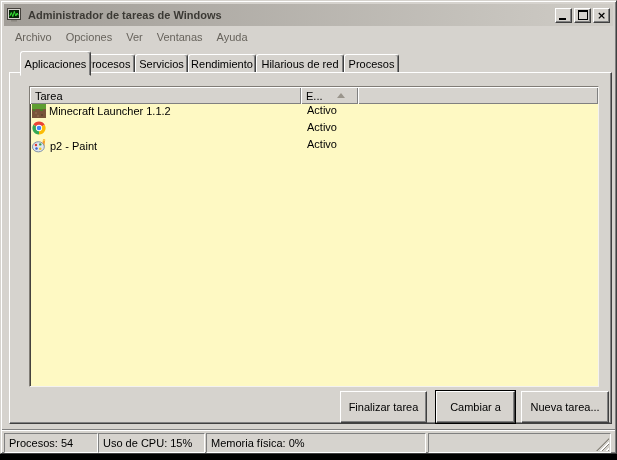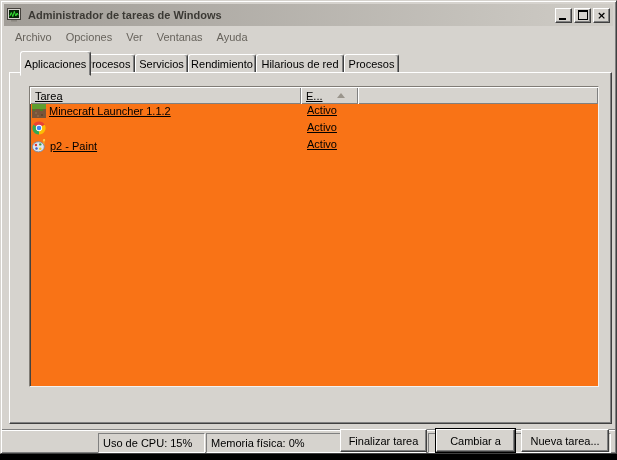--- a/index.html
+++ b/index.html
@@ -32,40 +32,40 @@
   .tab.active{top:50px;height:23px;z-index:4;}
   .t0{left:19px;width:69px;}
   .t1{left:79px;width:53px;}
   .t2{left:134px;width:51px;}
   .t3{left:187px;width:66px;}
   .t4{left:255px;width:86px;}
   .t5{left:343px;width:53px;}
   .tabpage{position:absolute;left:8px;top:71px;width:601px;height:350px;background:#d6d3ce;z-index:3;
            border:1px solid;border-color:#fff #404040 #404040 #fff;box-shadow:inset -1px -1px 0 #808080;}
   
-  .listview{position:absolute;left:28px;top:85px;width:568px;height:299px;background:#f97316;z-index:5;
+  .listview{position:absolute;left:28px;top:85px;width:568px;height:299px;background:#fef9c3;z-index:5;
             border:1px solid;border-color:#807c76 #f4f2ef #f4f2ef #807c76;
-            box-shadow:inset 1px 1px 0 #45423d;overflow:hidden;text-decoration:underline;}
+            box-shadow:inset 1px 1px 0 #45423d;overflow:hidden;}
   .lv-header{display:flex;height:17px;}
   .hcell{background:#d6d3ce;box-shadow:inset 1px 1px 0 #fff,inset -1px -1px 0 #808080;
          font-size:11px;color:#000;display:flex;align-items:center;padding:0 5px;box-sizing:border-box;}
   .hcell.c0{width:271px;}
   .hcell.c1{width:57px;}
   .hcell.cfill{flex:1;}
   .sort-arrow{width:0;height:0;border-left:4px solid transparent;border-right:4px solid transparent;
               border-bottom:5px solid #9a958c;margin-left:14px;}
   .lv-row{display:flex;align-items:flex-start;height:17px;font-size:11px;color:#000;}
   .cell-task{width:271px;box-sizing:border-box;display:flex;align-items:center;gap:3px;
              padding-left:2px;overflow:hidden;white-space:nowrap;flex:none;}
   .cell-task svg{flex:none;}
   .cell-status{padding-left:6px;white-space:nowrap;}
   
-  .btn{position:absolute;top:390px;height:23px;background:#d6d3ce;z-index:6;
+  .btn{position:absolute;top:390px;height:32px;background:#d6d3ce;z-index:6;
        border:1px solid;border-color:#fff #404040 #404040 #fff;box-shadow:inset -1px -1px 0 #808080;
-       font-size:11px;color:#000;font-family:inherit;display:flex;align-items:center;justify-content:center;padding:0;margin-top:38px;}
+       font-size:11px;color:#000;font-family:inherit;display:flex;align-items:center;justify-content:center;padding:0;}
   .btn-end{left:339px;width:87px;}
   .btn-switch{left:435px;width:79px;box-shadow:inset -1px -1px 0 #808080,0 0 0 1px #000;}
   .btn-new{left:520px;width:88px;}
   
   .status-sep{position:absolute;left:1px;right:1px;top:428px;height:0;border-top:1px solid #808080;border-bottom:1px solid #fff;}
   .spanel{position:absolute;top:432px;height:18px;background:#d6d3ce;box-sizing:content-box;
           border:1px solid;border-color:#808080 #fff #fff #808080;
           font-size:11px;color:#000;display:flex;align-items:center;padding-left:4px;}
   .sp1{left:3px;width:88px;}
   .sp2{left:97px;width:101px;}
@@ -176,20 +176,21 @@
         </span>
         <span class="cell-status">Activo</span>
       </div>
     </div>
 
     <button class="btn btn-end">Finalizar tarea</button>
     <button class="btn btn-switch">Cambiar a</button>
     <button class="btn btn-new">Nueva tarea...</button>
 
     <div class="status-sep"></div>
+    <div class="spanel sp1">Procesos: 54</div>
     <div class="spanel sp2">Uso de CPU: 15%</div>
     <div class="spanel sp3">Memoria física: 0%</div>
     <div class="spanel sp4">
       <span class="grip"></span>
     </div>
 
   </div>
 </div>
 
 </body></html>

